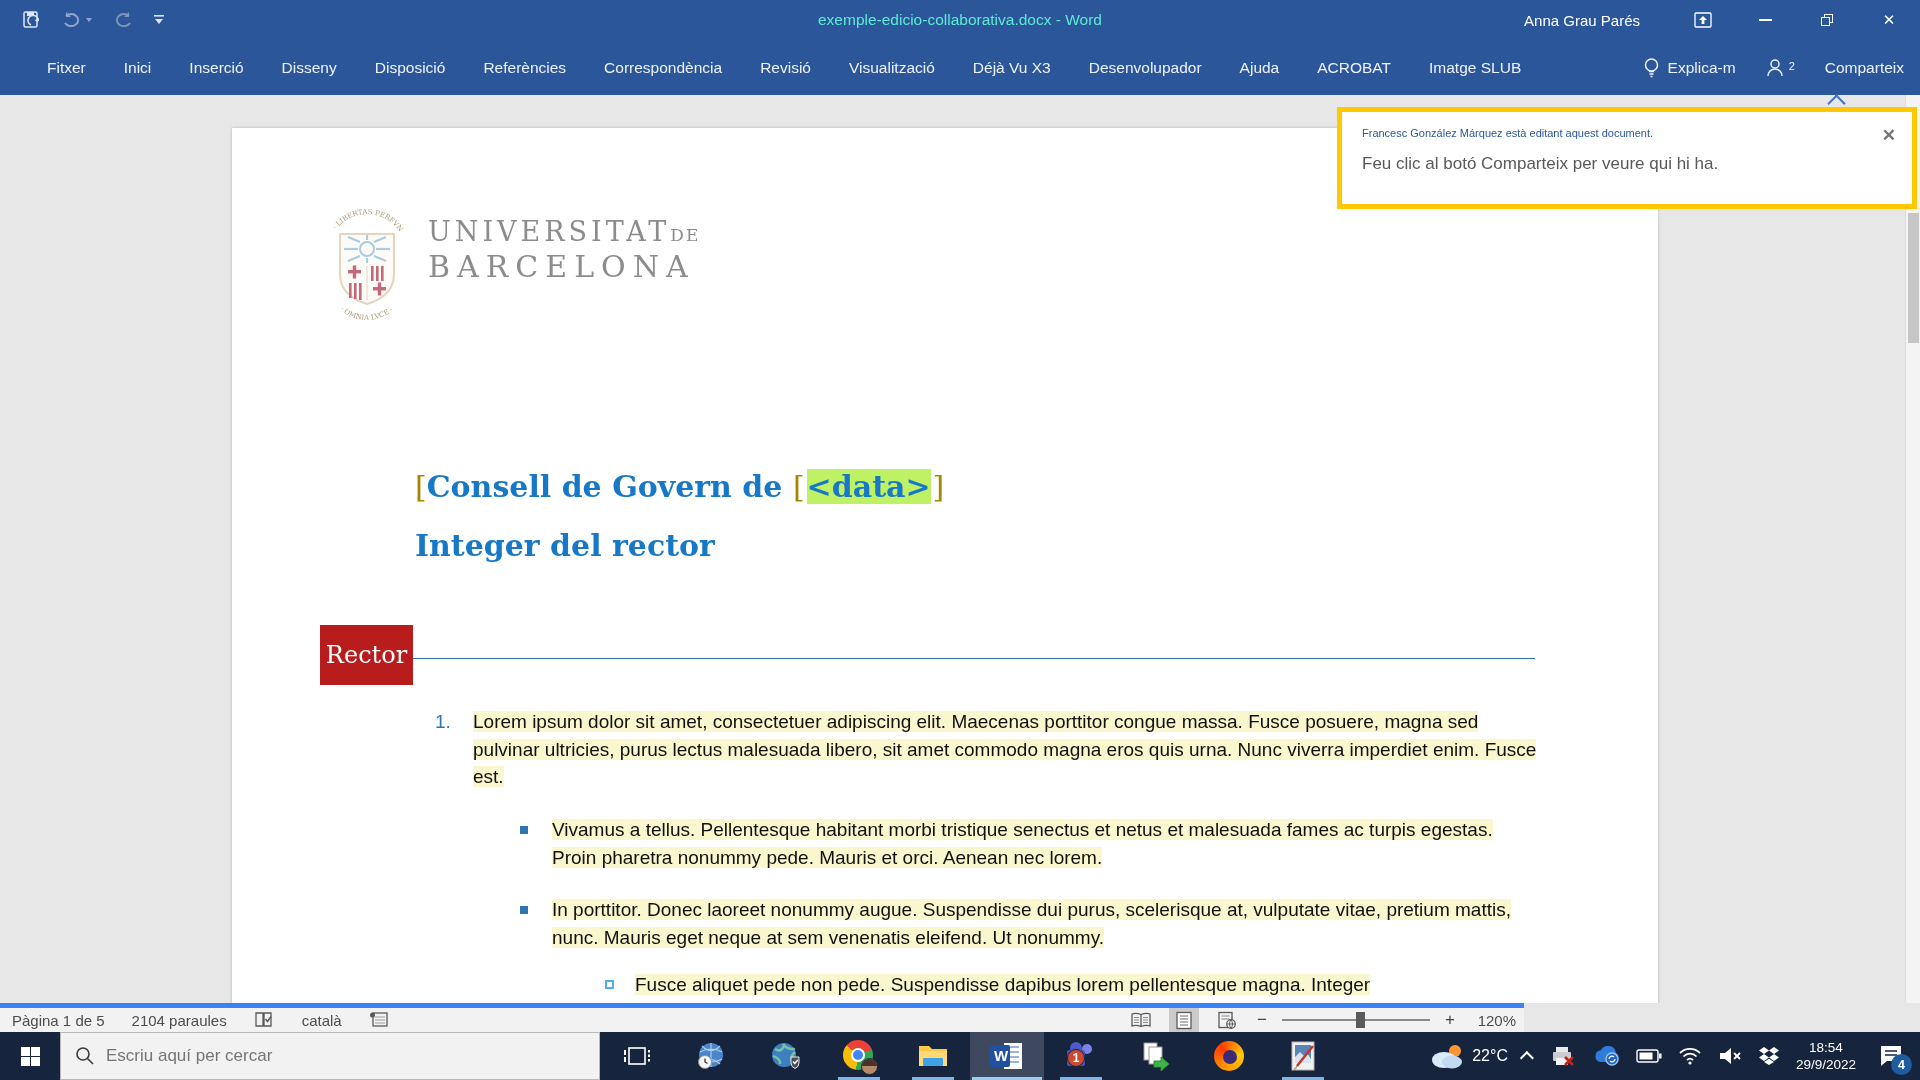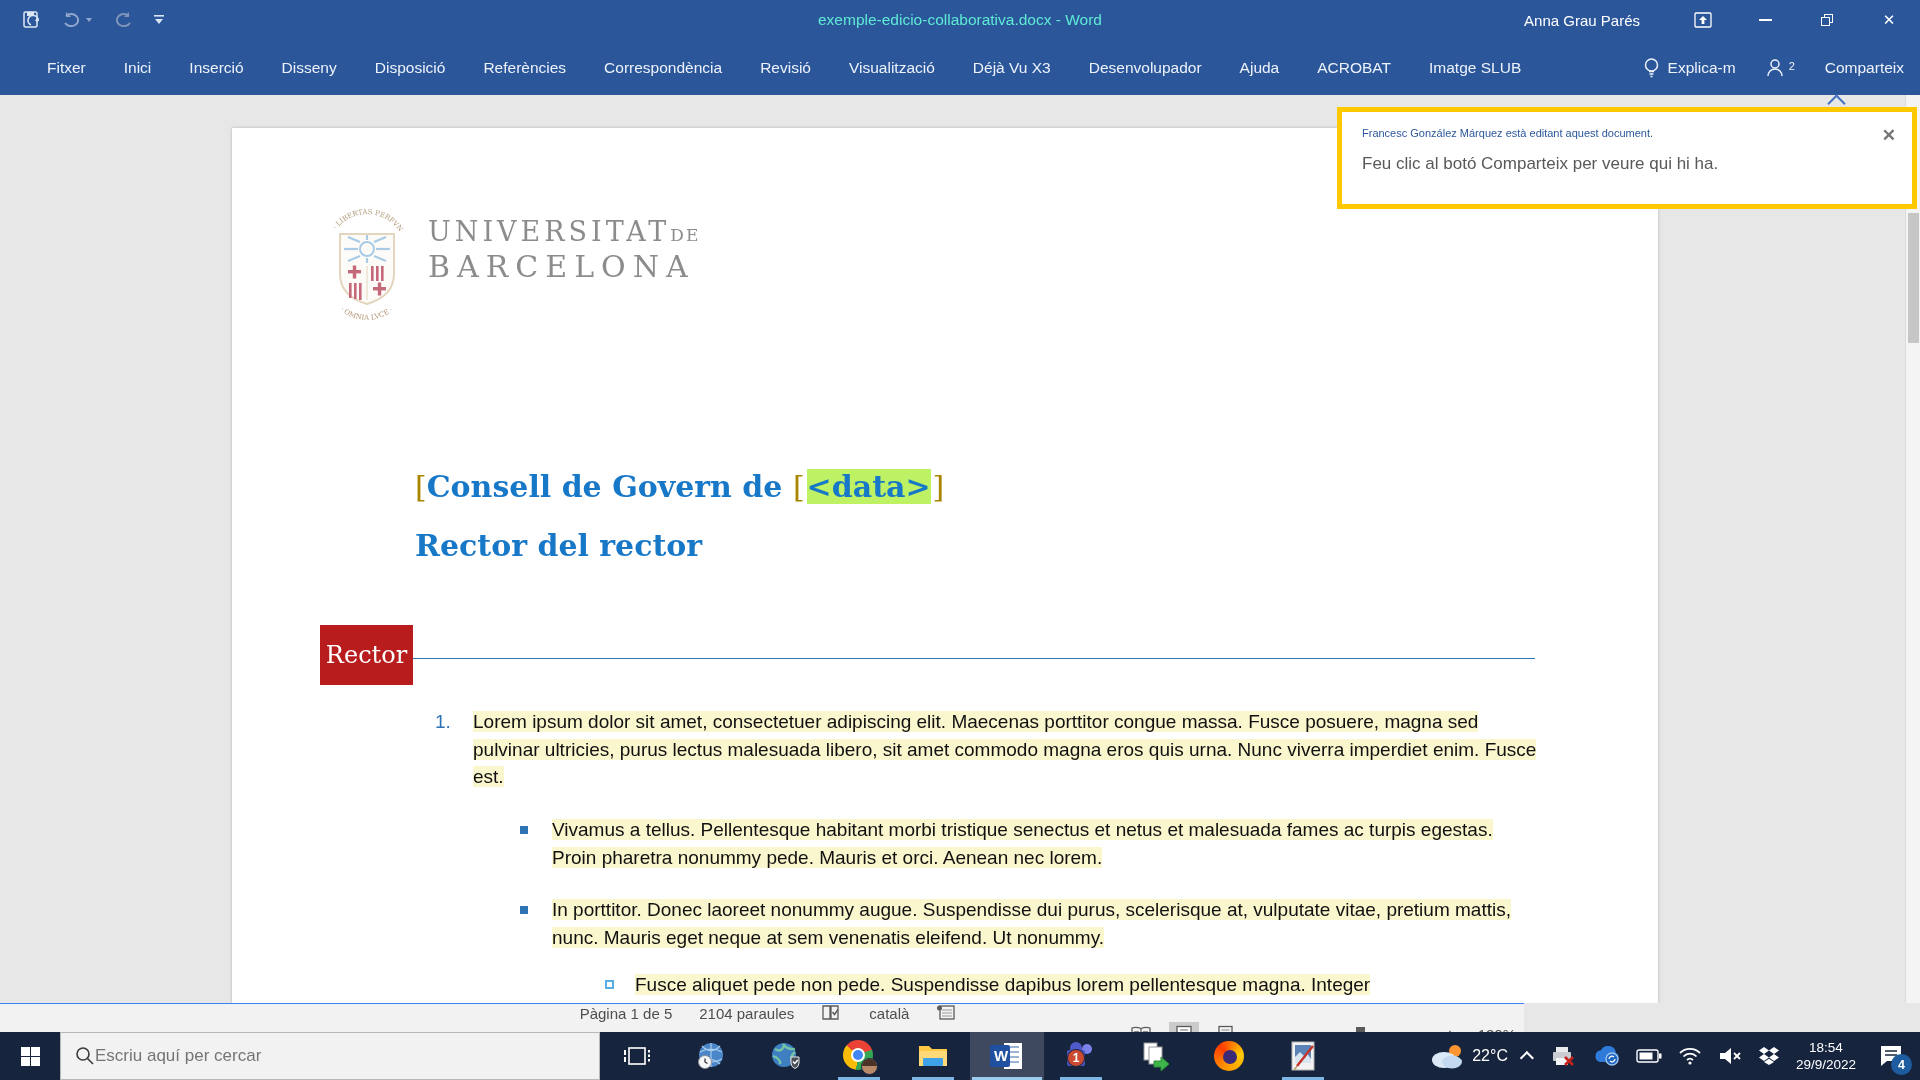--- a/index.html
+++ b/index.html
@@ -63,37 +63,37 @@
   .sqo { flex:none; width:9px; height:9px; border:2px solid #57AEE4; background:transparent; margin-top:9px; margin-right:21px; }
 
   
   .popup-caret { position:absolute; left:1830px; top:97px; width:13px; height:13px; border-left:2px solid #4472C4; border-top:2px solid #4472C4; transform:rotate(45deg); background:transparent; }
   .popup { position:absolute; left:1337px; top:107px; width:580px; height:102px; background:#FFFFFF; border:5px solid #FFC800; padding:15px 18px 0 20px; }
   .popup-title { font-size:11px; font-weight:normal; color:#2B579A; }
   .popup-close { position:absolute; right:16px; top:13px; font-size:17px; font-weight:bold; color:#757575; }
   .popup-msg { margin-top:15px; font-size:17px; color:#595959; }
 
   
-  .statusbar { position:absolute; top:1003px; left:0; width:1524px; height:29px; background:#F2F2F2; border-top:1px solid #3b82f6; display:flex; align-items:center; color:#4E4E4E; font-size:15px;flex-direction:column; }
+  .statusbar { position:absolute; top:1003px; left:0; width:1524px; height:29px; background:#F2F2F2; border-top:5px solid #3b82f6; display:flex; align-items:center; color:#4E4E4E; font-size:15px; }
   .sb-left { display:flex; align-items:center; gap:27px; padding-left:12px; }
   .sb-left > div { display:flex; align-items:center; gap:8px; }
   .sb-right { margin-left:auto; display:flex; align-items:center; gap:13px; padding-right:8px; }
   .viewbtn { display:flex; align-items:center; justify-content:center; width:30px; height:25px; }
   .viewbtn.active { background:#CBCBCB; }
   .zoom-track { position:relative; width:148px; height:20px; }
   .zoom-track .line { position:absolute; left:0; right:0; top:9px; height:2px; background:#8A8A8A; }
   .zoom-track .tick { position:absolute; left:50%; top:5px; width:1px; height:10px; background:#8A8A8A; }
   .zoom-track .handle { position:absolute; left:50%; top:2px; width:9px; height:16px; background:#5A5A5A; }
   .zoom-sign { font-size:17px; color:#444; width:14px; text-align:center; }
   .zoom-label { width:46px; text-align:right; }
 
   
   .taskbar { position:absolute; top:1032px; left:0; width:1920px; height:48px; background:#17243E; display:flex; align-items:center; }
   .tb-start { width:60px; height:48px; display:flex; align-items:center; justify-content:center; }
-  .tb-search { width:540px; height:48px; background:#F2F2F2; border:1px solid #B8B8B8; display:flex; align-items:center; padding-left:14px; gap:0; }
+  .tb-search { width:540px; height:48px; background:#F2F2F2; border:1px solid #B8B8B8; display:flex; align-items:center; padding-left:14px; gap:11px; }
   .tb-search input { border:none; outline:none; background:transparent; font-size:17px; color:#2E2E2E; font-family:"Liberation Sans",sans-serif; width:440px; }
   .tb-icons { display:flex; height:48px; }
   .tb-app { position:relative; width:74px; height:48px; display:flex; align-items:center; justify-content:center; }
   .tb-app.active { background:rgba(255,255,255,.17); }
   .runline { position:absolute; bottom:0; left:16px; right:16px; height:3px; background:#7CB6E4; }
   .tb-app.active .runline { background:#9CCBF0; left:2px; right:2px; }
   .badge { position:absolute; border-radius:50%; color:#fff; display:flex; align-items:center; justify-content:center; font-size:12px; font-weight:bold; }
   .badge.red { right:12px; bottom:4px; width:18px; height:18px; background:#CC4A31; border:1px solid #17243E; }
   .tray { margin-left:auto; display:flex; align-items:center; gap:16px; padding-right:10px; color:#FFFFFF; }
   .weather { display:flex; align-items:center; gap:8px; font-size:16px; }
@@ -247,21 +247,21 @@
         <div class="ub-text">
           <div class="ub-line1"><span>UNIVERSITAT</span><span class="small">DE</span></div>
           <div class="ub-line2">BARCELONA</div>
         </div>
       </div>
 
       <div class="doc-title">
         <span class="cc-bracket">[</span><span>Consell de Govern de</span>
         <span class="cc-bracket">[</span><span class="dc-field">&lt;data&gt;</span><span class="cc-bracket">]</span>
       </div>
-      <div class="doc-subtitle">Rector del rector</div>
+      <div class="doc-subtitle">Integer del rector</div>
 
       <div class="rector-box">Rector</div>
       <div class="rector-line"></div>
 
       <div class="doc-p li1">
         <span class="num">1.</span>
         <span><span class="hl">Lorem ipsum dolor sit amet, consectetuer adipiscing elit. Maecenas porttitor congue massa. Fusce posuere, magna sed pulvinar ultricies, purus lectus malesuada libero, sit amet commodo magna eros quis urna. Nunc viverra imperdiet enim. Fusce est.</span></span>
       </div>
 
       <div class="doc-p b2a">

